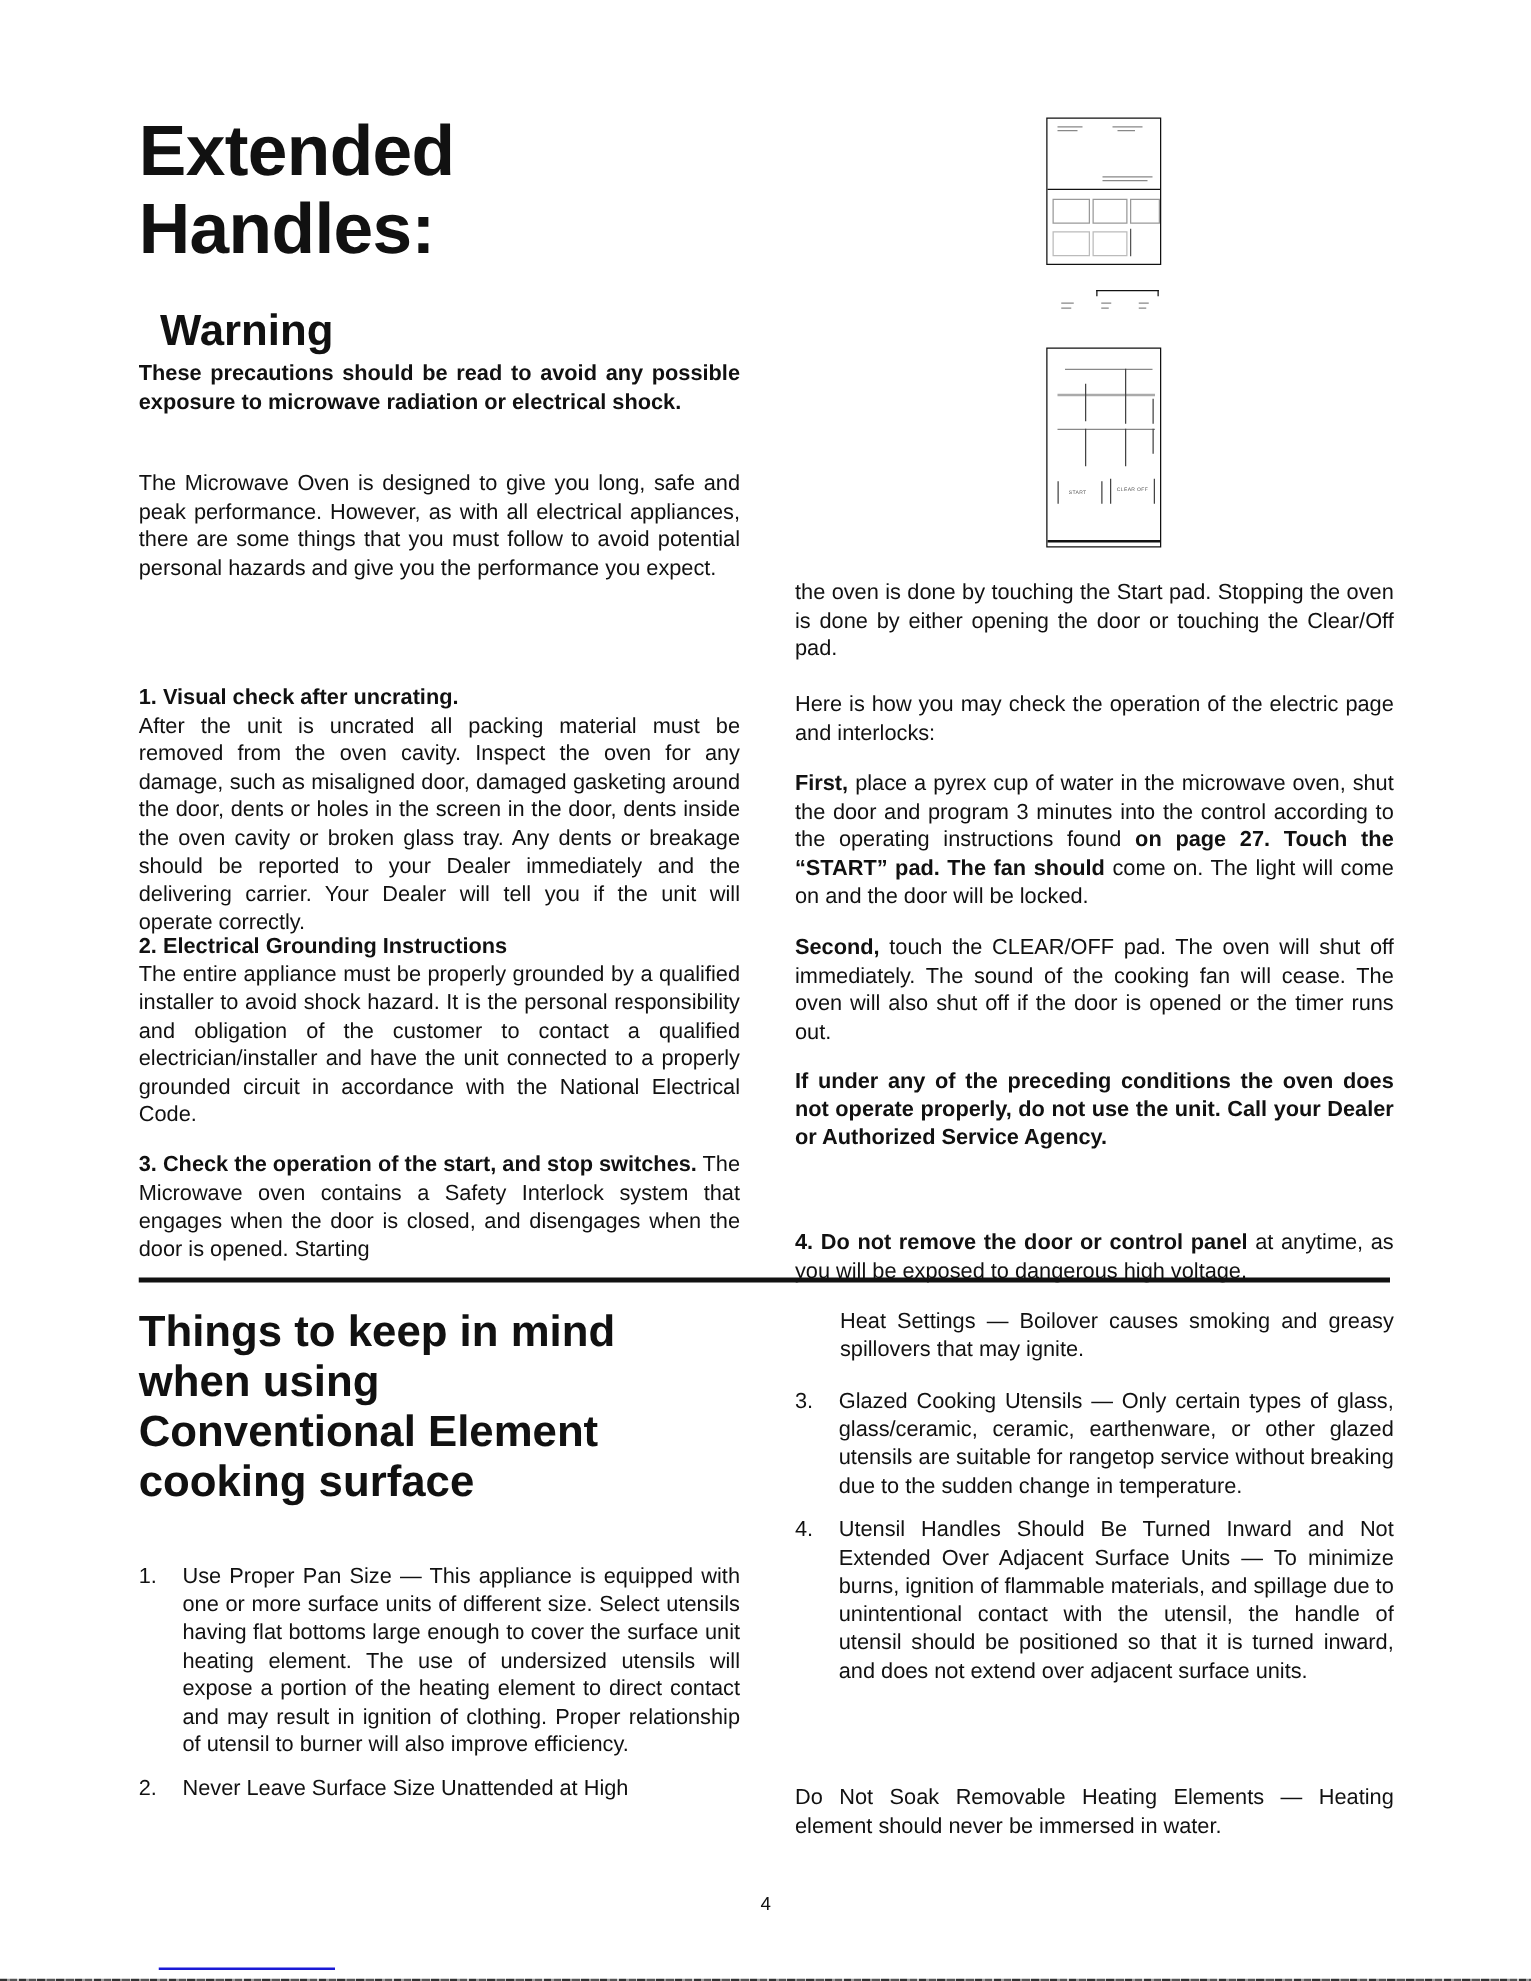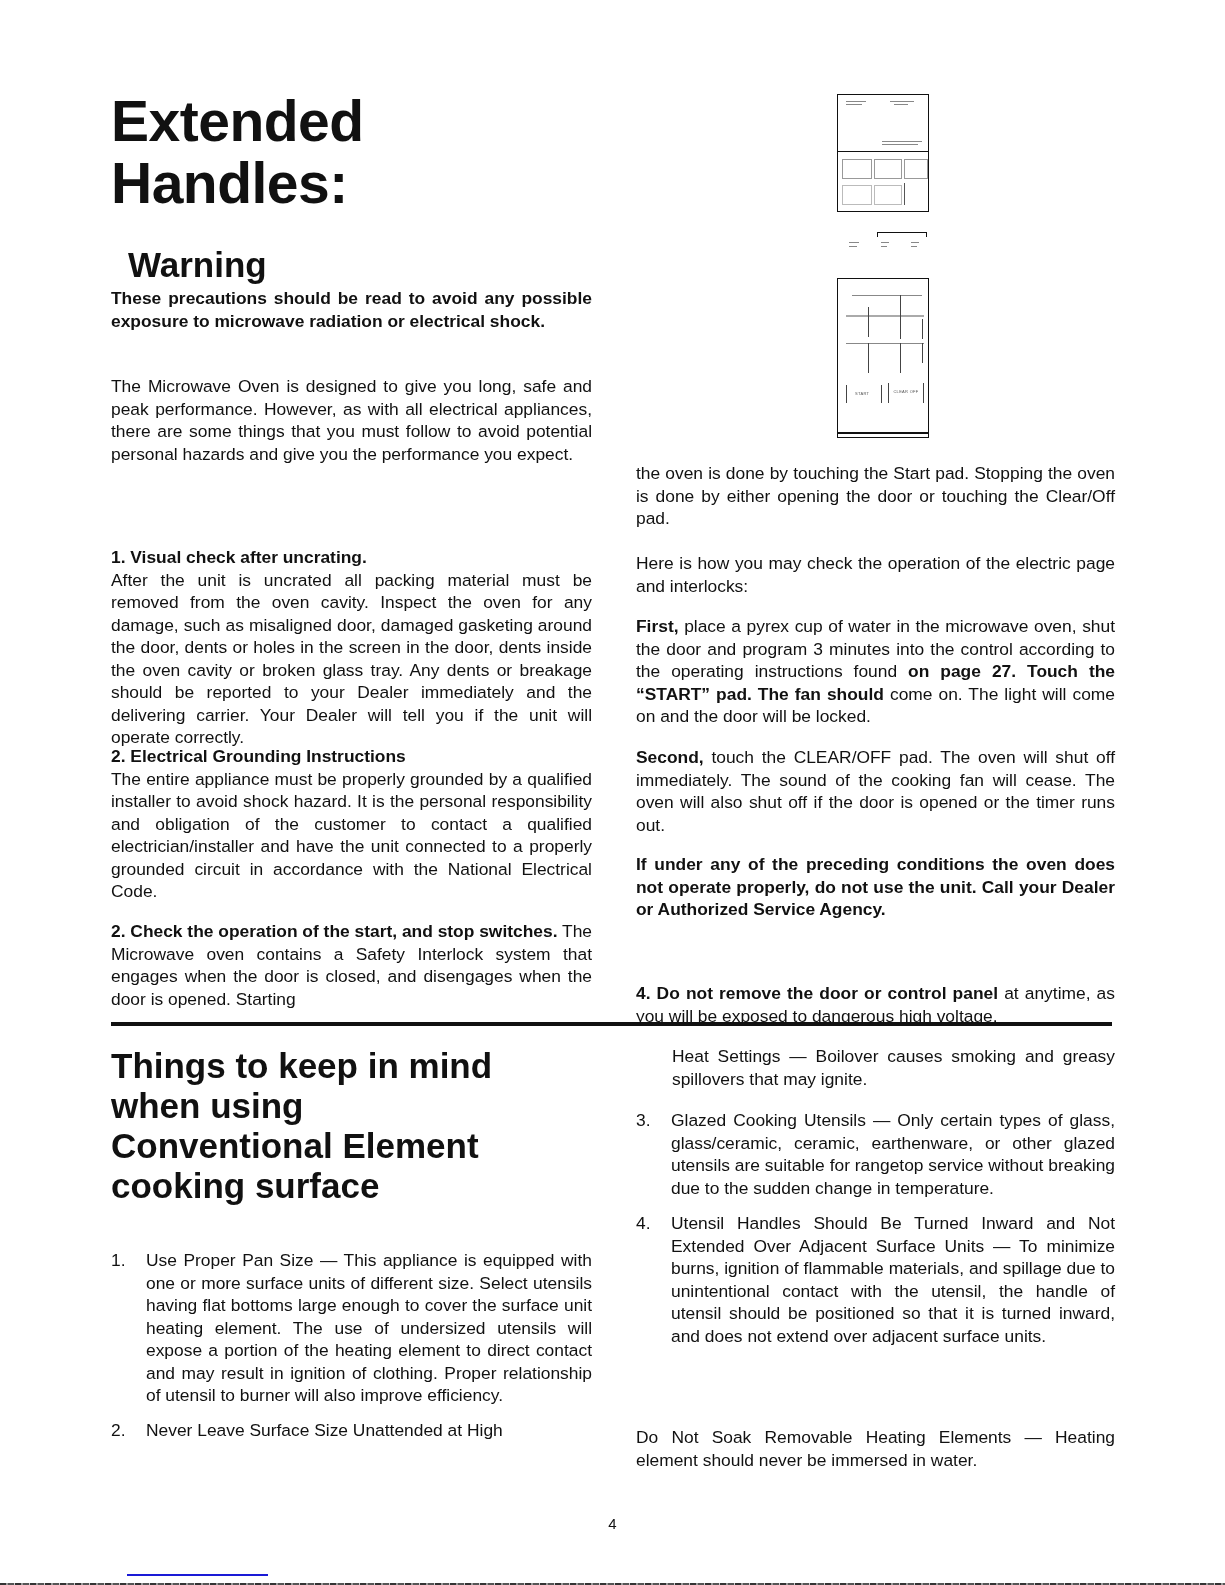--- a/index.html
+++ b/index.html
@@ -85,21 +85,21 @@
   <p class="p lead">1. Visual check after uncrating.</p>
   <p class="p">After the unit is uncrated all packing material must be removed from the oven cavity. Inspect the oven for any damage, such as misaligned door, damaged gasketing around the door, dents or holes in the screen in the door, dents inside the oven cavity or broken glass tray. Any dents or breakage should be reported to your Dealer immediately and the delivering carrier. Your Dealer will tell you if the unit will operate correctly.</p>
 </div>
 
 <div class="abs colL" style="top:745px;">
   <p class="p lead">2. Electrical Grounding Instructions</p>
   <p class="p">The entire appliance must be properly grounded by a qualified installer to avoid shock hazard. It is the personal responsibility and obligation of the customer to contact a qualified electrician/installer and have the unit connected to a properly grounded circuit in accordance with the National Electrical Code.</p>
 </div>
 
 <p class="abs p colL" style="top:920px;">
-  <b>2. Check the operation of the start, and stop switches.</b>
+  <b>3. Check the operation of the start, and stop switches.</b>
   <span>The Microwave oven contains a Safety Interlock system that engages when the door is closed, and disengages when the door is opened. Starting</span>
 </p>
 
 <div class="abs diagram">
   <div class="panel-top">
     <div class="display">
       <div class="dash" style="left:8px;top:6px;width:20px;height:1px;"></div>
       <div class="dash" style="left:8px;top:9px;width:16px;height:1px;"></div>
       <div class="dash" style="left:52px;top:6px;width:24px;height:1px;"></div>
       <div class="dash" style="left:56px;top:9px;width:14px;height:1px;"></div>

